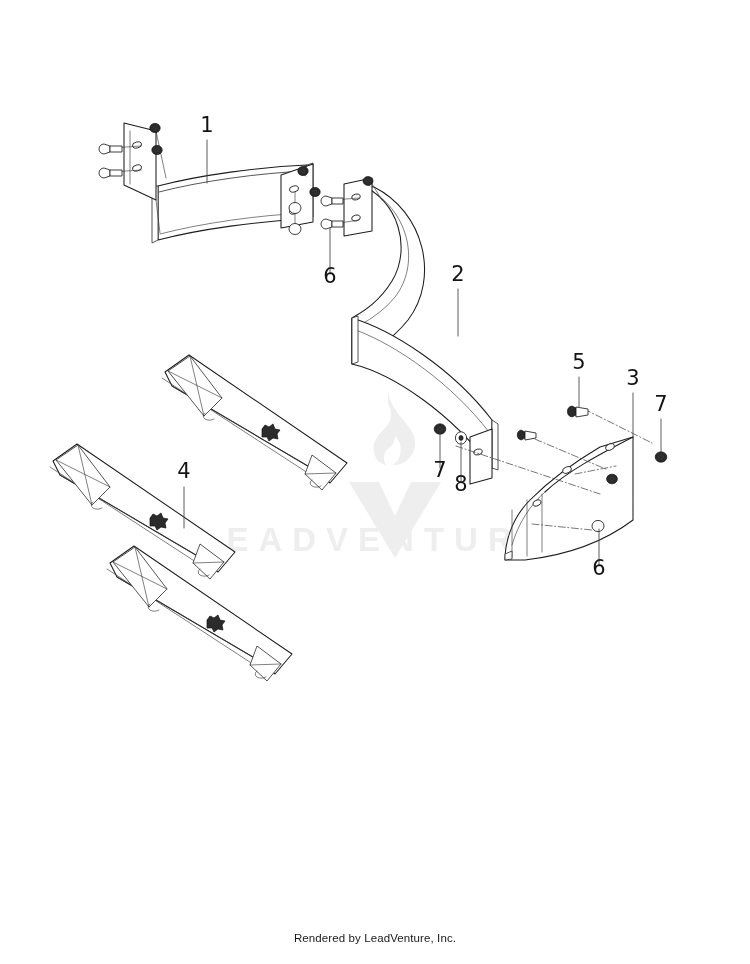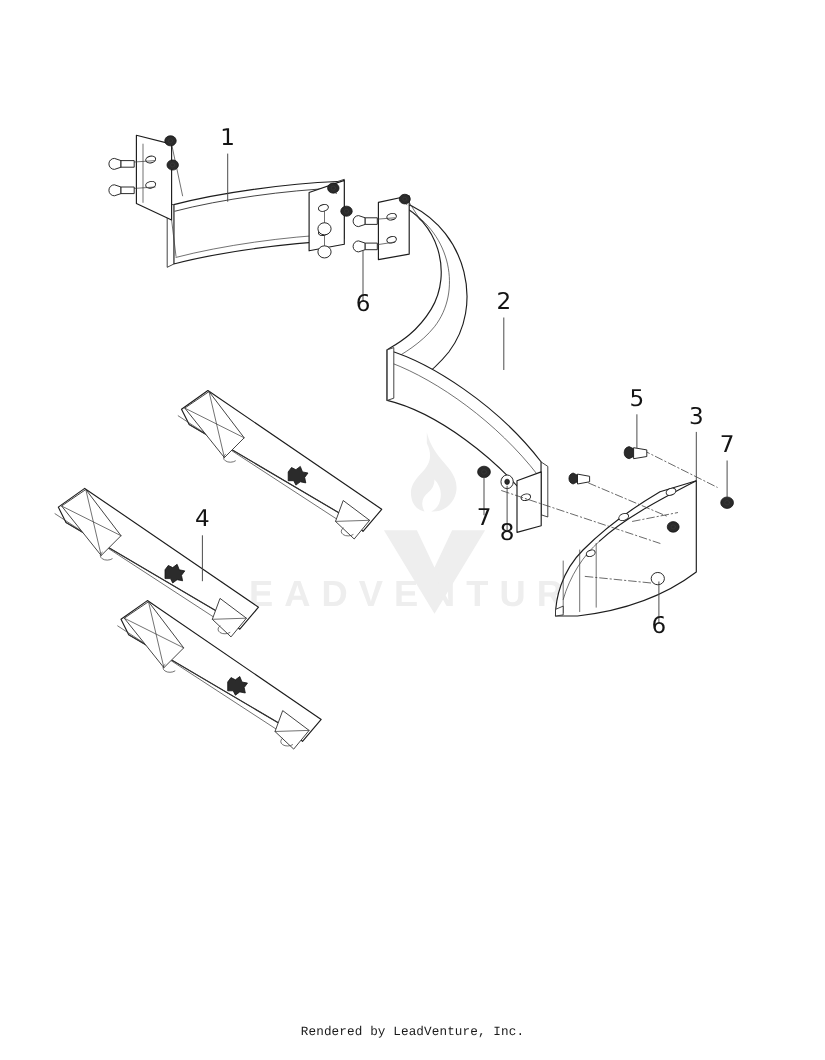--- a/index.html
+++ b/index.html
@@ -27,21 +27,21 @@
     width: 750px;
     height: 964px;
     display: block;
   }
   .footer-text {
     position: absolute;
     left: 0;
     top: 932px;
     width: 750px;
     text-align: center;
-    font-family: Liberation Mono, monospace;
+    font-family: Liberation Sans, sans-serif;
     font-size: 11.5px;
     color: #1a1a1a;
     letter-spacing: 0.1px;
   }
   
   .ln      { fill: none; stroke: #1d1d1d; stroke-width: 1.05; stroke-linejoin: round; stroke-linecap: round; }
   .ln-thin { fill: none; stroke: #2a2a2a; stroke-width: 0.8;  stroke-linejoin: round; stroke-linecap: round; }
   .ln-hair { fill: none; stroke: #3a3a3a; stroke-width: 0.65; stroke-linejoin: round; stroke-linecap: round; }
   .surf    { fill: #ffffff; stroke: #1d1d1d; stroke-width: 1.05; stroke-linejoin: round; }
   .surf-lt { fill: #ffffff; stroke: #2a2a2a; stroke-width: 0.8;  stroke-linejoin: round; }

